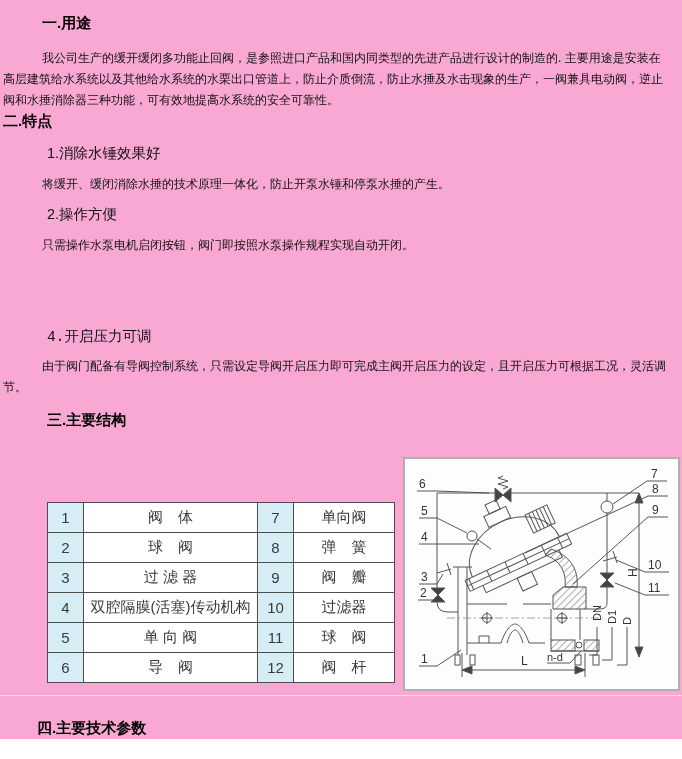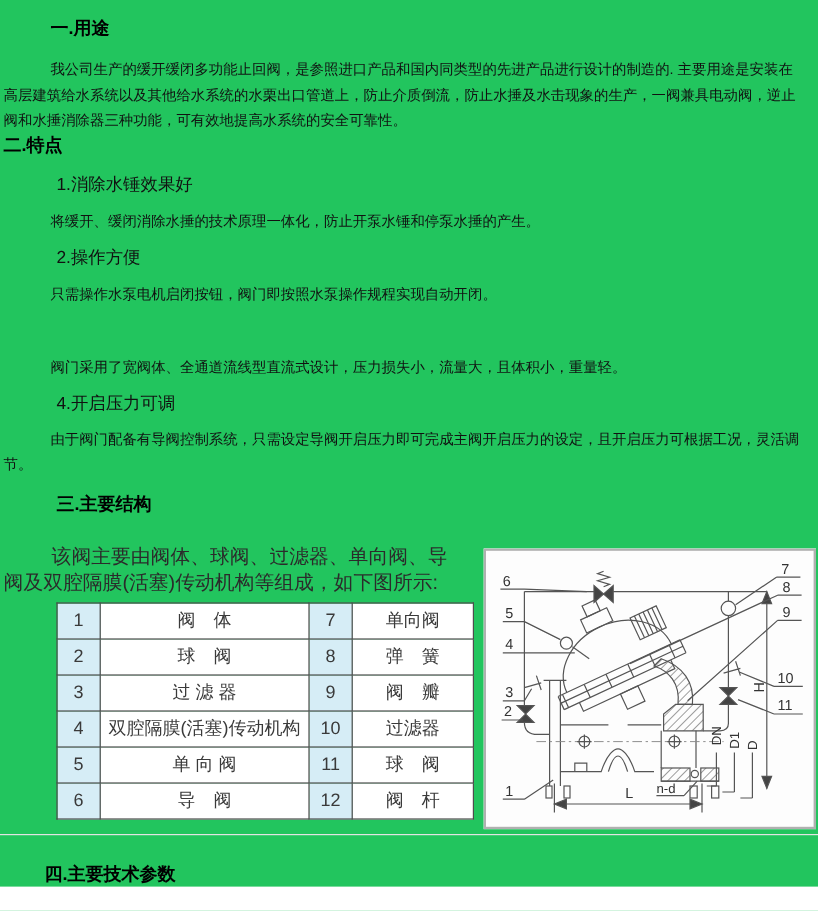--- a/index.html
+++ b/index.html
@@ -1,17 +1,17 @@
 <!DOCTYPE html>
 <html><head>
 <meta charset="utf-8">
 <style>
   html,body{margin:0;padding:0;background:#ffffff;}
   body{font-family:"Liberation Sans","DejaVu Sans",sans-serif;color:#151515;}
-  .page{position:relative;width:682px;height:739px;background:#22c55e;overflow:hidden;}
+  .page{position:relative;width:682px;height:739px;background:#f9a8d4;overflow:hidden;}
   .sec-title{position:absolute;left:3px;font-size:15px;font-weight:700;color:#000;white-space:nowrap;}
   .para{position:absolute;left:3px;width:665px;font-size:12px;line-height:21px;color:#111;}
   .indent{text-indent:39px;}
   .feat-head{position:absolute;left:3px;font-size:14.5px;color:#111;text-indent:44px;white-space:nowrap;}
   .intro{position:absolute;left:3px;width:396px;font-size:16.5px;line-height:21.5px;color:#2b2b2b;}
   .intro .l1{text-indent:40px;white-space:nowrap;}
   .intro .l2{white-space:nowrap;}
   table.parts{position:absolute;left:47px;top:502px;border-collapse:collapse;table-layout:fixed;}
   table.parts td{border:1px solid #4d4d4d;height:29px;text-align:center;vertical-align:middle;
     font-size:15px;color:#3a3a3a;padding:0;}
@@ -32,31 +32,26 @@
   <div class="para indent" style="top:48px;">我公司生产的缓开缓闭多功能止回阀，是参照进口产品和国内同类型的先进产品进行设计的制造的. 主要用途是安装在高层建筑给水系统以及其他给水系统的水栗出口管道上，防止介质倒流，防止水捶及水击现象的生产，一阀兼具电动阀，逆止阀和水捶消除器三种功能，可有效地提高水系统的安全可靠性。</div>
 
   <div class="sec-title" style="top:112px;">二.特点</div>
 
   <div class="feat-head" style="top:144px;text-align:right;">1.消除水锤效果好</div>
   <div class="para indent" style="top:174px;">将缓开、缓闭消除水捶的技术原理一体化，防止开泵水锤和停泵水捶的产生。</div>
 
   <div class="feat-head" style="top:205px;">2.操作方便</div>
   <div class="para indent" style="top:235px;">只需操作水泵电机启闭按钮，阀门即按照水泵操作规程实现自动开闭。</div>
 
-  <div class="para indent" style="top:296px;">阀门采用了宽阀体、全通道流线型直流式设计，压力损失小，流量大，且体积小，重量轻。</div>
-
-  <div class="feat-head" style="top:327px;">4.开启压力可调</div>
+
+  <div class="feat-head" style="top:327px;font-family:Liberation Mono, monospace;">4.开启压力可调</div>
   <div class="para indent" style="top:356px;">由于阀门配备有导阀控制系统，只需设定导阀开启压力即可完成主阀开启压力的设定，且开启压力可根据工况，灵活调节。</div>
 
   <div class="sec-title" style="top:411px;text-indent:44px;">三.主要结构</div>
 
-  <div class="intro" style="top:454px;">
-    <div class="l1">该阀主要由阀体、球阀、过滤器、单向阀、导</div>
-    <div class="l2">阀及双腔隔膜(活塞)传动机构等组成，如下图所示:</div>
-  </div>
 
   <table class="parts">
     <tbody>
         <tr>
       <td class="num">1</td>
       <td class="name-l">阀　体</td>
       <td class="num">7</td>
       <td class="name-r">单向阀</td>
     </tr>
     <tr>

